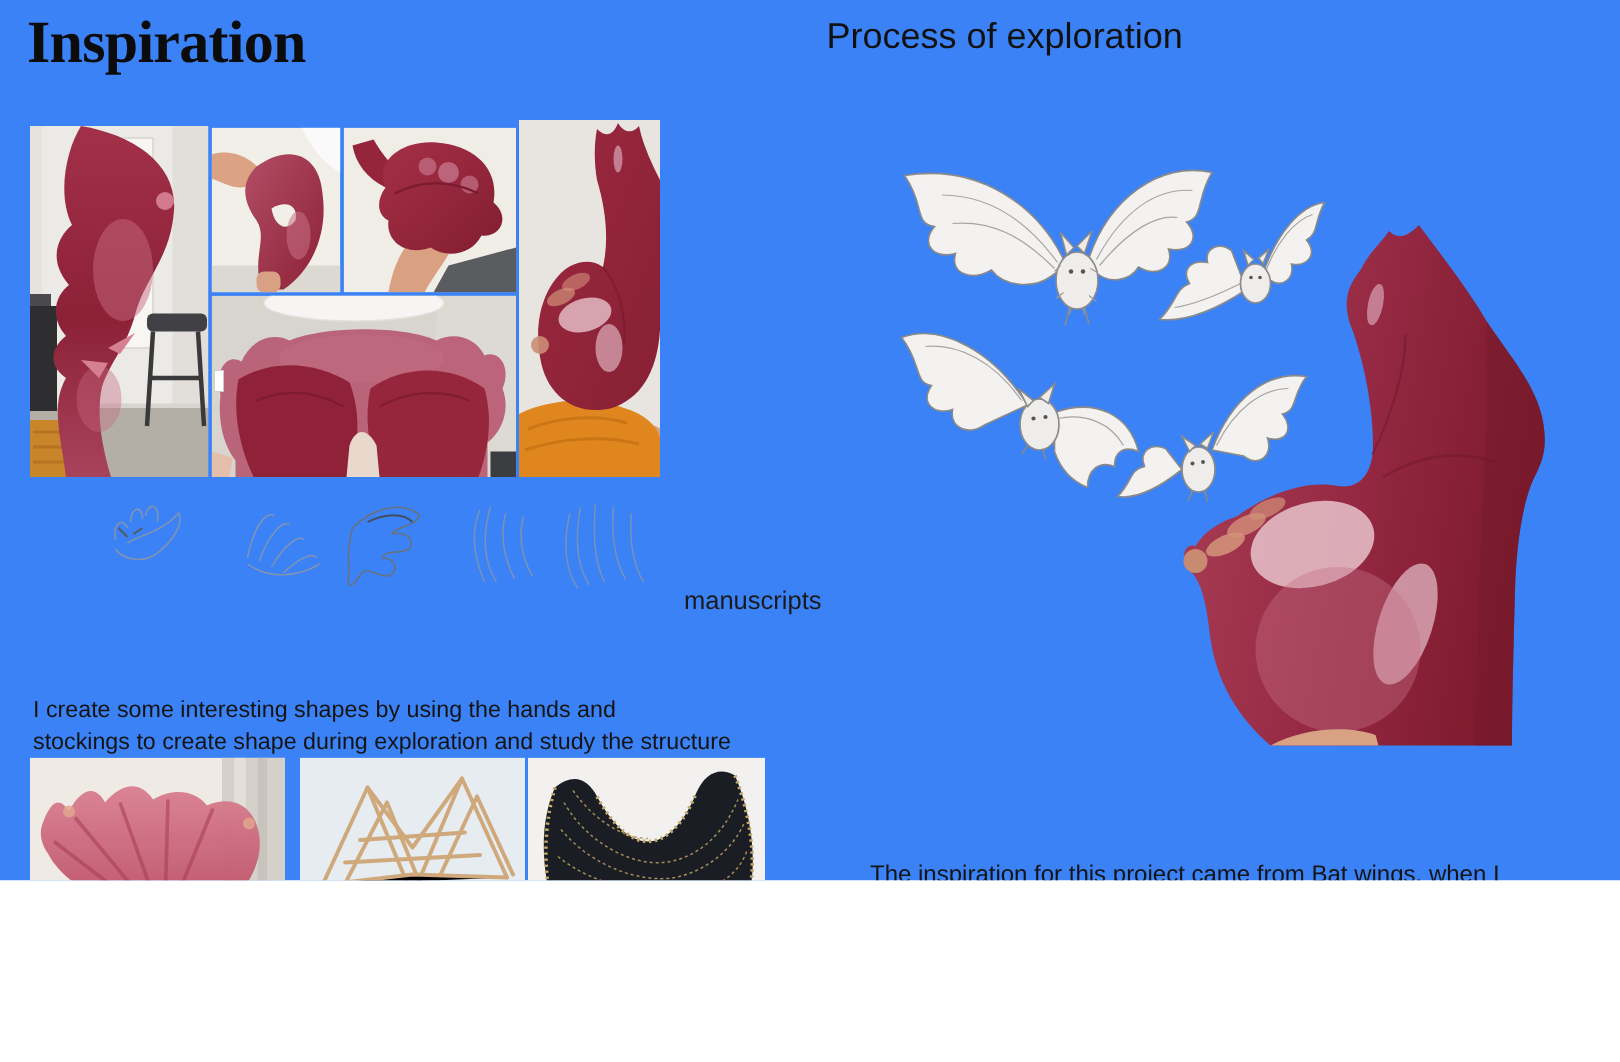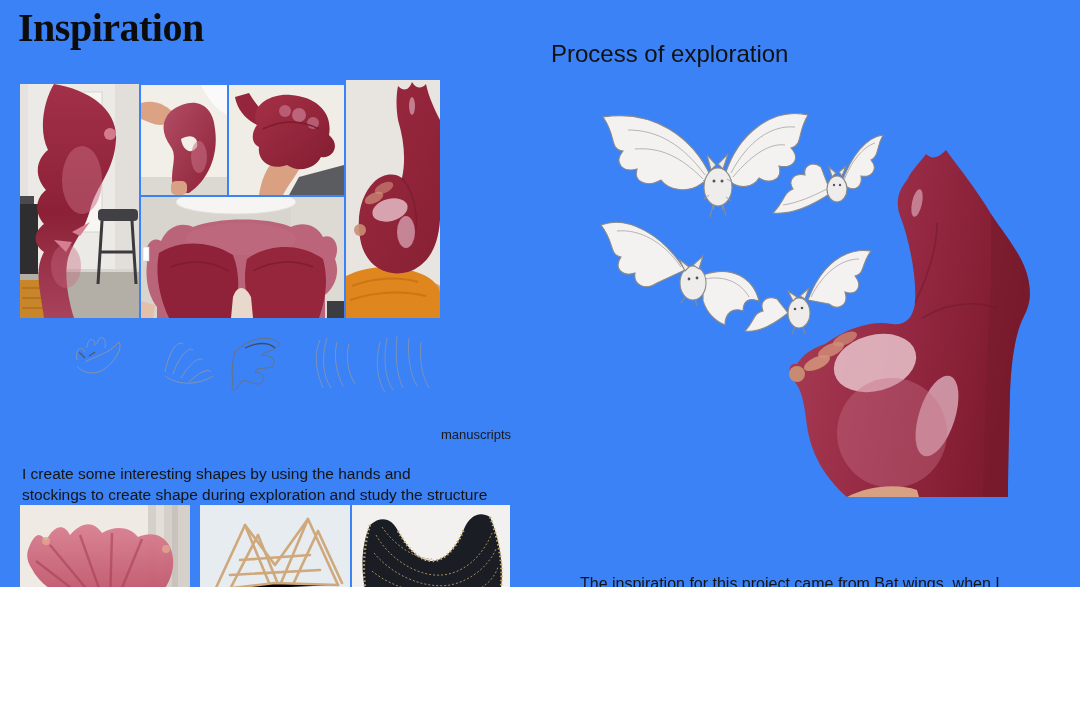--- a/index.html
+++ b/index.html
@@ -1,25 +1,25 @@
 <!DOCTYPE html>
 <html><head>
 <meta charset="utf-8">
 <style>
   html,body{margin:0;padding:0;background:#fff;}
   .canvas{position:relative;width:1080px;height:587px;background:#3b82f6;overflow:hidden;
           font-family:"Liberation Sans",sans-serif;color:#111;padding-left:23px;}
   .abs{position:absolute;}
   .title-left{left:18px;top:4px;font-family:"Liberation Serif","DejaVu Serif",serif;
               font-weight:700;font-size:40px;letter-spacing:-0.5px;color:#0c0c0c;}
-  .title-right{left:551px;top:40px;font-size:24px;font-weight:400;color:#111;}
+  .title-right{left:551px;top:11px;font-size:24px;font-weight:400;color:#111;}
   .para{font-size:15.5px;line-height:20.5px;white-space:pre-line;color:#141414;margin-top:48px;}
   .para-left{left:22px;top:416px;width:530px;}
   .para-right{left:580px;top:525px;width:480px;font-size:16px;line-height:21px;}
-  .caption{left:441px;top:391px;font-size:13px;color:#1a1a1a;margin-top:36px;}
+  .caption{left:456px;top:391px;font-size:17px;color:#1a1a1a;}
   .collage{left:20px;top:80px;width:420px;height:238px;}
   .tile{position:absolute;overflow:hidden;}
   .tile svg{display:block;}
   .sketchstrip{left:65px;top:322px;width:375px;height:82px;}
   .batsvg{left:573px;top:85px;width:315px;height:285px;z-index:1;}
   .bigphoto{left:787px;top:128px;width:252px;height:370px;z-index:2;}
   .rowA{left:20px;top:505px;width:170px;height:118px;}
   .rowB{left:200px;top:505px;width:150px;height:118px;}
   .rowC{left:352px;top:505px;width:158px;height:118px;}
   .bottom-strip{left:150px;top:701px;width:930px;height:4px;background:#f2f2f2;border-top:1px solid #ebebeb;}

